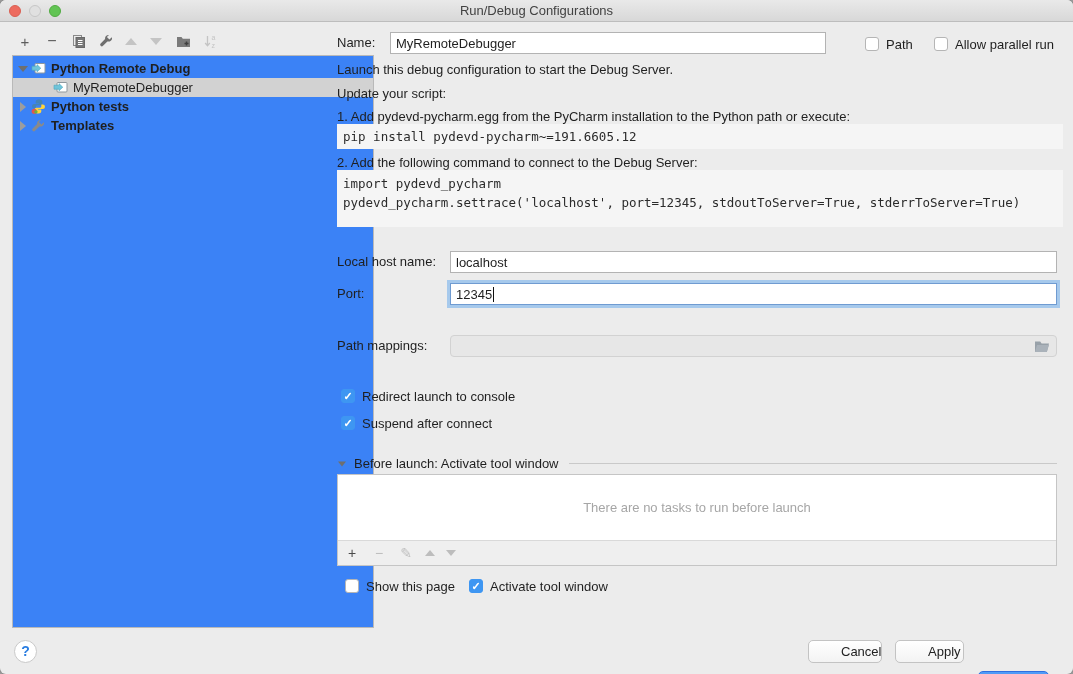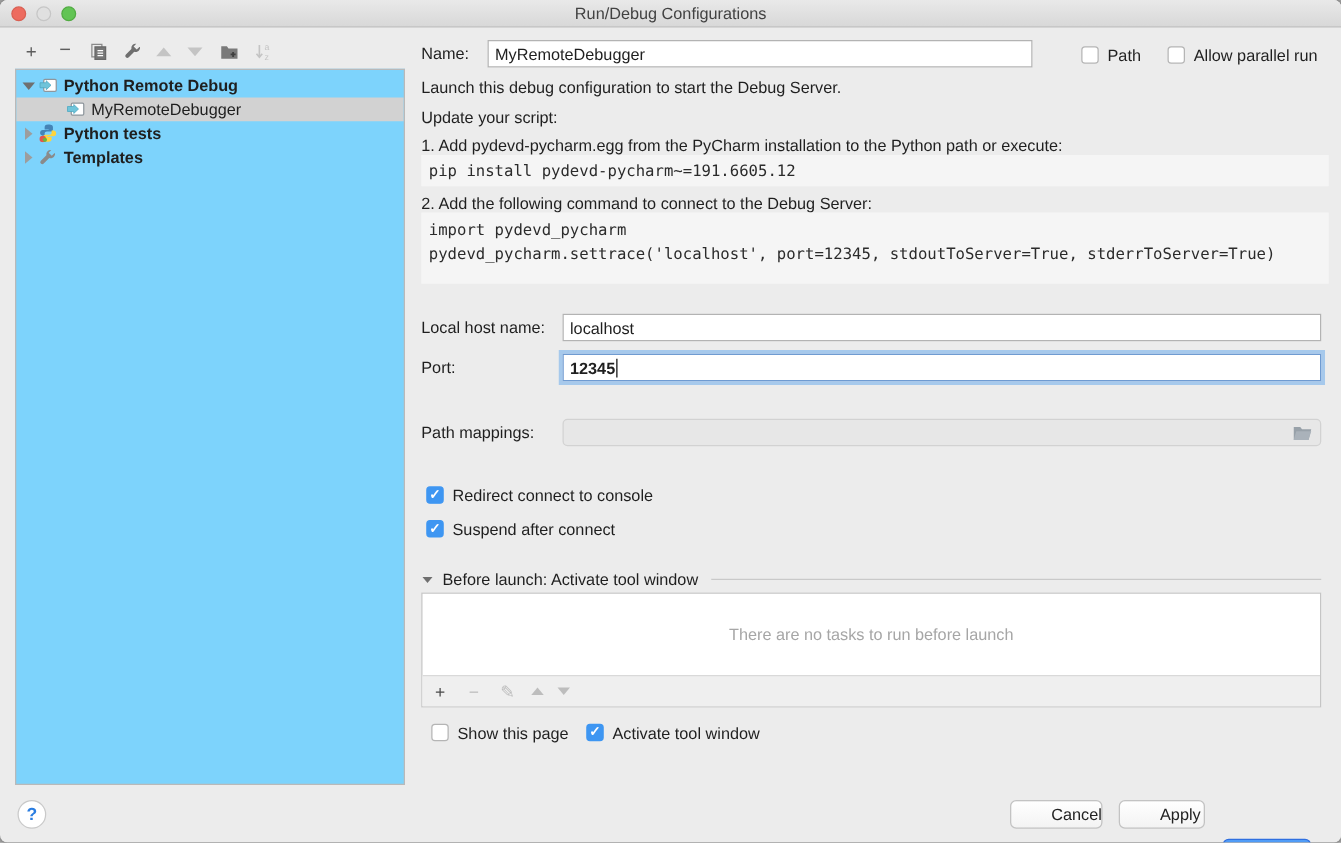--- a/index.html
+++ b/index.html
@@ -21,22 +21,22 @@
   #win-title { position:absolute; left:0; right:0; top:0; height:22px; line-height:22px;
     text-align:center; color:#424242; }
   
   .lt-icon { position:absolute; top:31px; width:20px; height:20px; display:flex;
     align-items:center; justify-content:center; font-size:15px; color:#5d5d5d; cursor:default; }
   .tri-up, .tri-down { width:0; height:0; border-left:6px solid transparent; border-right:6px solid transparent; }
   .tri-up   { border-bottom:7px solid #c4c4c4; }
   .tri-down { border-top:7px solid #c4c4c4; }
   
   #tree-panel {
-    position:absolute; left:12px; top:55px; width:312px; height:573px;
-    background:#7dd3fc; border:1px solid #b9b9b9; padding-top:3px; overflow:hidden;
+    position:absolute; left:12px; top:55px; width:362px; height:573px;
+    background:#3b82f6; border:1px solid #b9b9b9; padding-top:3px; overflow:hidden;
   }
   .tree-row { position:relative; height:19px; display:flex; align-items:center; white-space:nowrap; }
   .tree-row.selected { background:#d2d2d2; }
   .tw { width:12px; display:flex; justify-content:center; flex:none; }
   .disc-open  { width:0;height:0;border-left:5px solid transparent;border-right:5px solid transparent;border-top:6px solid #6f6f6f; }
   .disc-closed{ width:0;height:0;border-top:5px solid transparent;border-bottom:5px solid transparent;border-left:6px solid #9d9d9d; }
   .tree-icon { width:16px; height:14px; margin:0 4px 0 2px; flex:none; display:flex; align-items:center; }
   .tree-label { font-weight:bold; }
   .tree-label.normal { font-weight:normal; }
   .indent { width:26px; flex:none; }
@@ -46,21 +46,21 @@
   label.fl { line-height:22px; }
   input.tf {
     height:22px; border:1px solid #b3b3b3; background:#fff; font-family:"Liberation Sans",sans-serif;
     font-size:13px; padding:0 5px; color:#1f1f1f; outline:none; border-radius:0;
   }
   .code-block {
     position:absolute; left:0; width:726px; background:#f5f5f5;
     font-family:"DejaVu Sans Mono", monospace; font-size:12.5px; color:#2b2b2b;
     padding:4px 6px; line-height:19px; white-space:pre;
   }
-  .focus-ring { border:1px solid #6f9bd1 !important; box-shadow:0 0 0 3px #a6c9ec;font-weight:bold; }
+  .focus-ring { border:1px solid #6f9bd1 !important; box-shadow:0 0 0 3px #a6c9ec; }
   .caret { position:absolute; width:1px; height:15px; background:#111; top:4px; }
   .disabled-field {
     position:absolute; height:22px; background:#e7e7e7; border:1px solid #d2d2d2;
     border-radius:4px; display:flex; align-items:center; justify-content:flex-end; padding-right:6px;
   }
   
   .cb-row { position:absolute; display:flex; align-items:center; gap:7px; height:16px; }
   .cb { width:14px; height:14px; border:1px solid #b5b5b5; border-radius:3px; background:#fff;
     display:flex; align-items:center; justify-content:center; flex:none; }
   .cb .check { display:none; color:#fff; font-size:11px; font-weight:bold; line-height:1; }
@@ -221,21 +221,21 @@
       <svg width="16" height="13" viewBox="0 0 16 13">
         <path d="M1 1.5 h5.2 l1.4 1.9 H15 L12.8 12 H1 Z" fill="#98a1a9"></path>
         <path d="M1 12 L3 5 h12 l-2.2 7 Z" fill="#aab2ba"></path>
       </svg>
     </div>
 
     <div class="cb-row" style="left:4px; top:388px">
       <span class="cb checked">
           <span class="check">✓</span>
         </span>
-      <span>Redirect connect to console</span>
+      <span>Redirect launch to console</span>
     </div>
     <div class="cb-row" style="left:4px; top:415px">
       <span class="cb checked">
           <span class="check">✓</span>
         </span>
       <span>Suspend after connect</span>
     </div>
 
     <div id="bl-header">
       <span class="disc-open" style="transform:scale(0.8)"></span>

